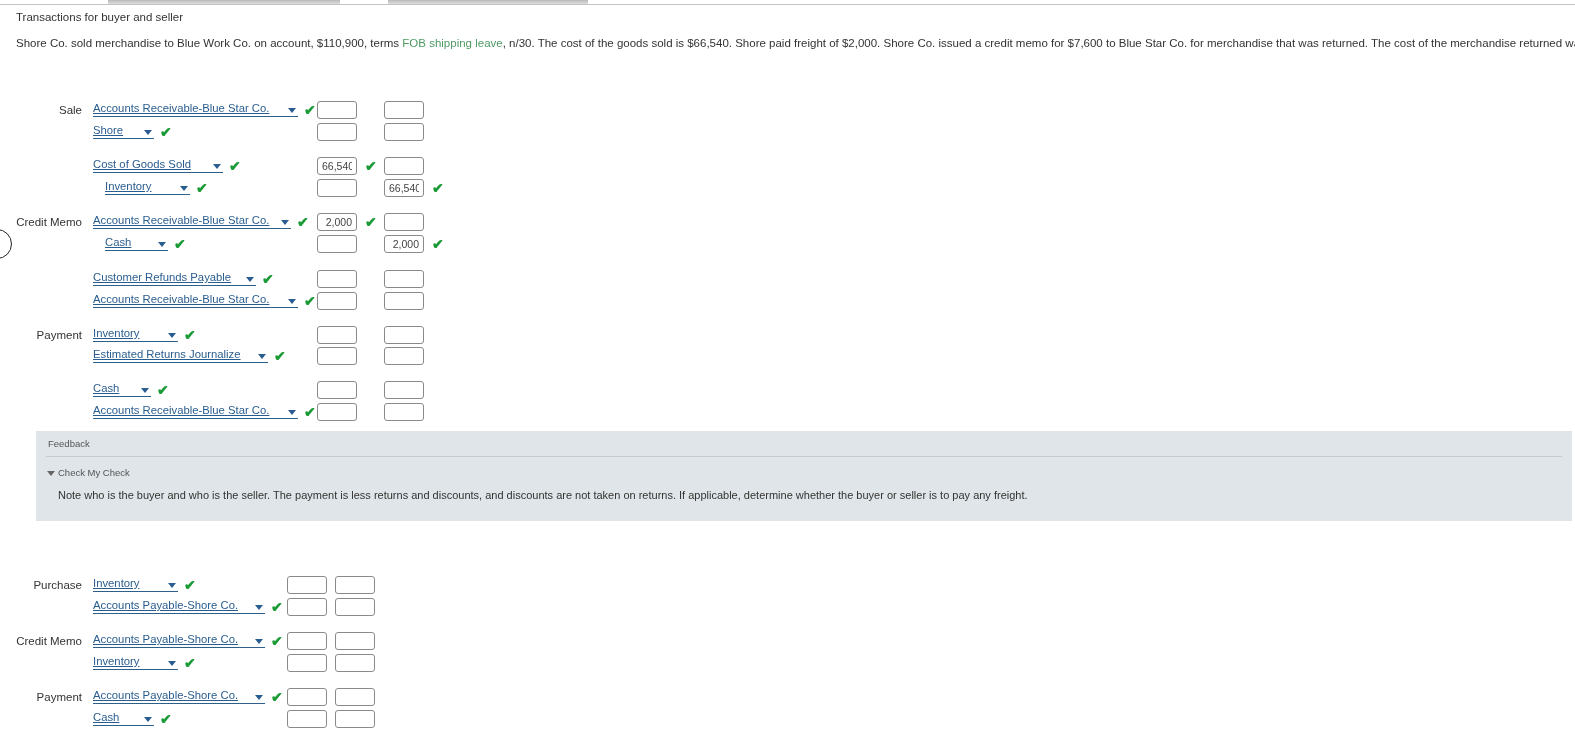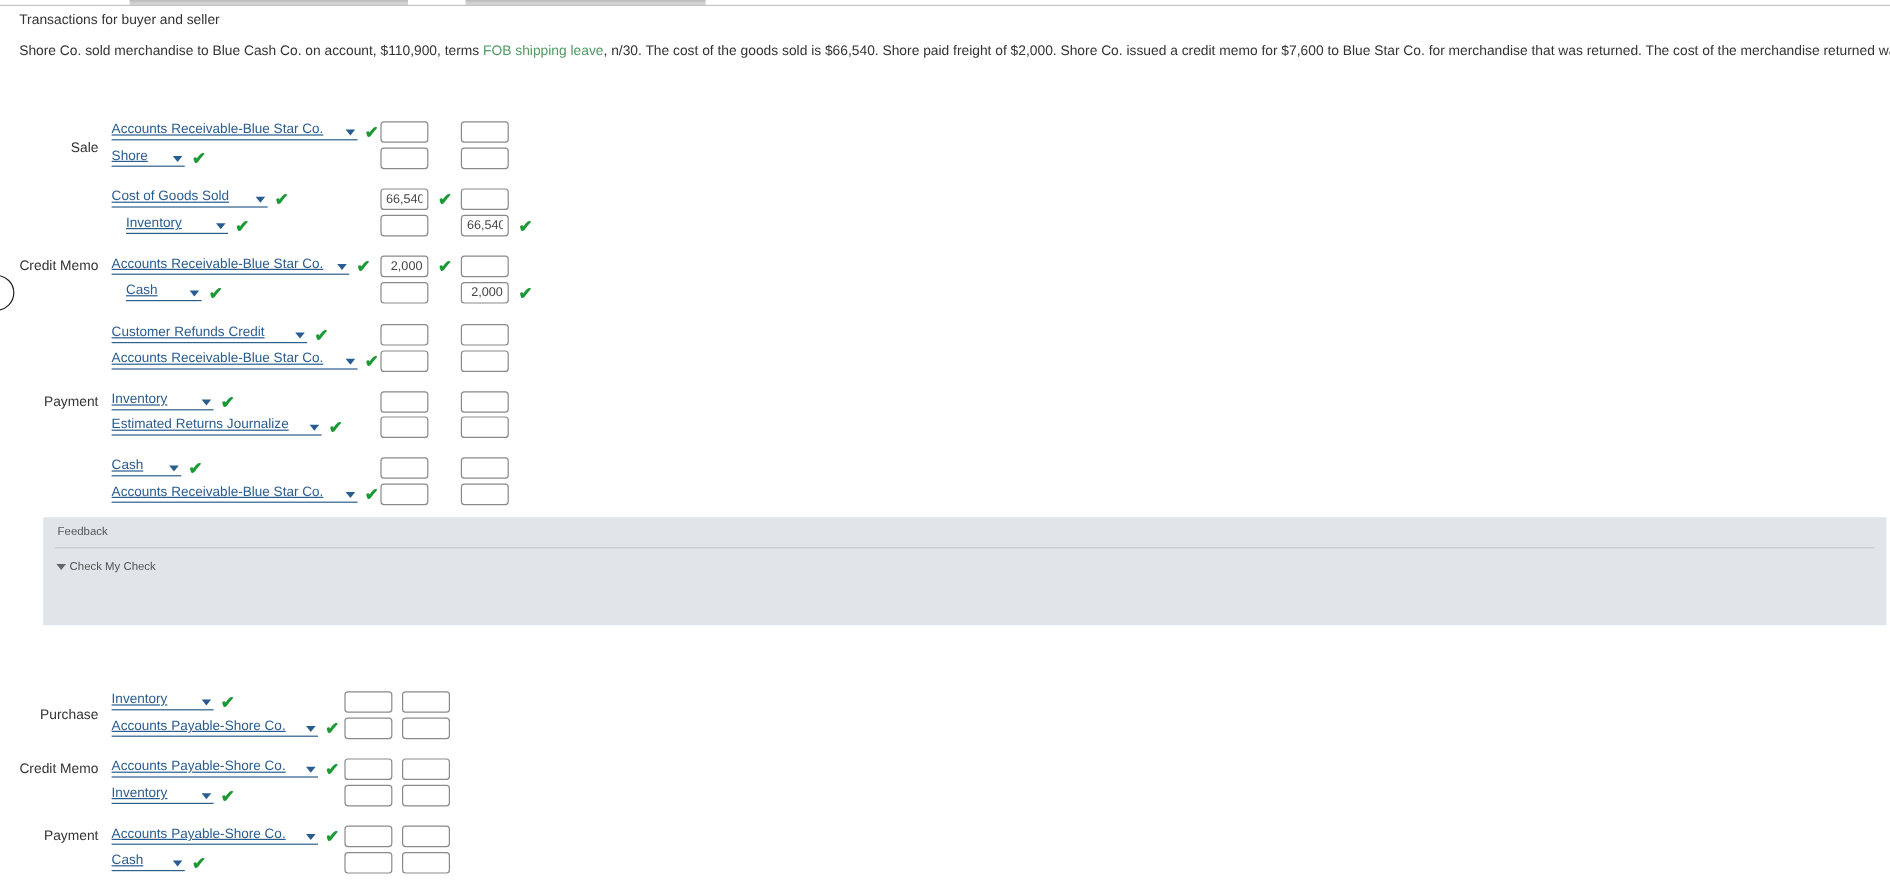--- a/index.html
+++ b/index.html
@@ -139,25 +139,25 @@
   <div class="tabstrip">
     <div class="tab-frag t1"></div>
     <div class="tab-frag t2"></div>
     <div class="tab-rule"></div>
   </div>
 
   <div class="edge-circle"></div>
 
   <div class="title">Transactions for buyer and seller</div>
 
-  <div class="para p1"><span>Shore Co. sold merchandise to Blue Cash Co. on account, $110,900, terms </span><span class="glink">FOB shipping leave</span><span>, n/30. The cost of the goods sold is $66,540. Shore paid freight of $2,000. Shore Co. issued a credit memo for $7,600 to Blue Star Co. for merchandise that was returned. The cost of the merchandise returned was $4,300.</span></div>
+  <div class="para p1"><span>Shore Co. sold merchandise to Blue Work Co. on account, $110,900, terms </span><span class="glink">FOB shipping leave</span><span>, n/30. The cost of the goods sold is $66,540. Shore paid freight of $2,000. Shore Co. issued a credit memo for $7,600 to Blue Star Co. for merchandise that was returned. The cost of the merchandise returned was $4,300.</span></div>
 
 
   <div id="seller-journal">
-      <div class="rowlbl" style="top: 118px; left: 0px; width: 82px; text-align: right;">Sale</div>
+      <div class="rowlbl" style="top: 104px; left: 0px; width: 82px; text-align: right;">Sale</div>
       <div class="ddl" style="left: 93px; top: 102px; width: 205px;">
         <span class="lbl">Accounts Receivable-Blue Star Co.</span>
         <span class="caret"></span>
       </div>
       <div class="check" style="left: 304px; top: 103px;">✔</div>
       <input type="text" class="abox" style="left: 317px; top: 101px;">
       <input type="text" class="abox" style="left: 384px; top: 101px;">
       <div class="ddl" style="left: 93px; top: 124px; width: 61px;">
         <span class="lbl">Shore</span>
         <span class="caret"></span>
@@ -192,21 +192,21 @@
       <input type="text" class="abox" style="left: 384px; top: 213px;">
       <div class="ddl" style="left: 105px; top: 236px; width: 63px;">
         <span class="lbl">Cash</span>
         <span class="caret"></span>
       </div>
       <div class="check" style="left: 174px; top: 237px;">✔</div>
       <input type="text" class="abox" style="left: 317px; top: 235px;">
       <input type="text" class="abox" value="2,000" style="left: 384px; top: 235px;">
       <div class="check" style="left: 432px; top: 237px;">✔</div>
       <div class="ddl" style="left: 93px; top: 271px; width: 163px;">
-        <span class="lbl">Customer Refunds Credit</span>
+        <span class="lbl">Customer Refunds Payable</span>
         <span class="caret"></span>
       </div>
       <div class="check" style="left: 262px; top: 272px;">✔</div>
       <input type="text" class="abox" style="left: 317px; top: 270px;">
       <input type="text" class="abox" style="left: 384px; top: 270px;">
       <div class="ddl" style="left: 93px; top: 293px; width: 205px;">
         <span class="lbl">Accounts Receivable-Blue Star Co.</span>
         <span class="caret"></span>
       </div>
       <div class="check" style="left: 304px; top: 294px;">✔</div>
@@ -240,25 +240,26 @@
       </div>
       <div class="check" style="left: 304px; top: 405px;">✔</div>
       <input type="text" class="abox" style="left: 317px; top: 403px;">
       <input type="text" class="abox" style="left: 384px; top: 403px;">
     </div>
 
   <div class="feedback">
     <div class="fb-title">Feedback</div>
     <div class="fb-rule"></div>
     <div class="fb-cmw"><span class="tri"></span><span>Check My Check</span></div>
+    <div class="fb-body">Note who is the buyer and who is the seller. The payment is less returns and discounts, and discounts are not taken on returns. If applicable, determine whether the buyer or seller is to pay any freight.</div>
   </div>
 
 
   <div id="buyer-journal">
-      <div class="rowlbl" style="top: 579px; left: 0px; width: 82px; margin-top: 11px;">Purchase</div>
+      <div class="rowlbl" style="top: 579px; left: 0px; width: 82px;">Purchase</div>
       <div class="ddl" style="left: 93px; top: 577px; width: 85px;">
         <span class="lbl">Inventory</span>
         <span class="caret"></span>
       </div>
       <div class="check" style="left: 184px; top: 578px;">✔</div>
       <input type="text" class="abox" style="left: 287px; top: 576px;">
       <input type="text" class="abox" style="left: 335px; top: 576px;">
       <div class="ddl" style="left: 93px; top: 599px; width: 172px;">
         <span class="lbl">Accounts Payable-Shore Co.</span>
         <span class="caret"></span>

